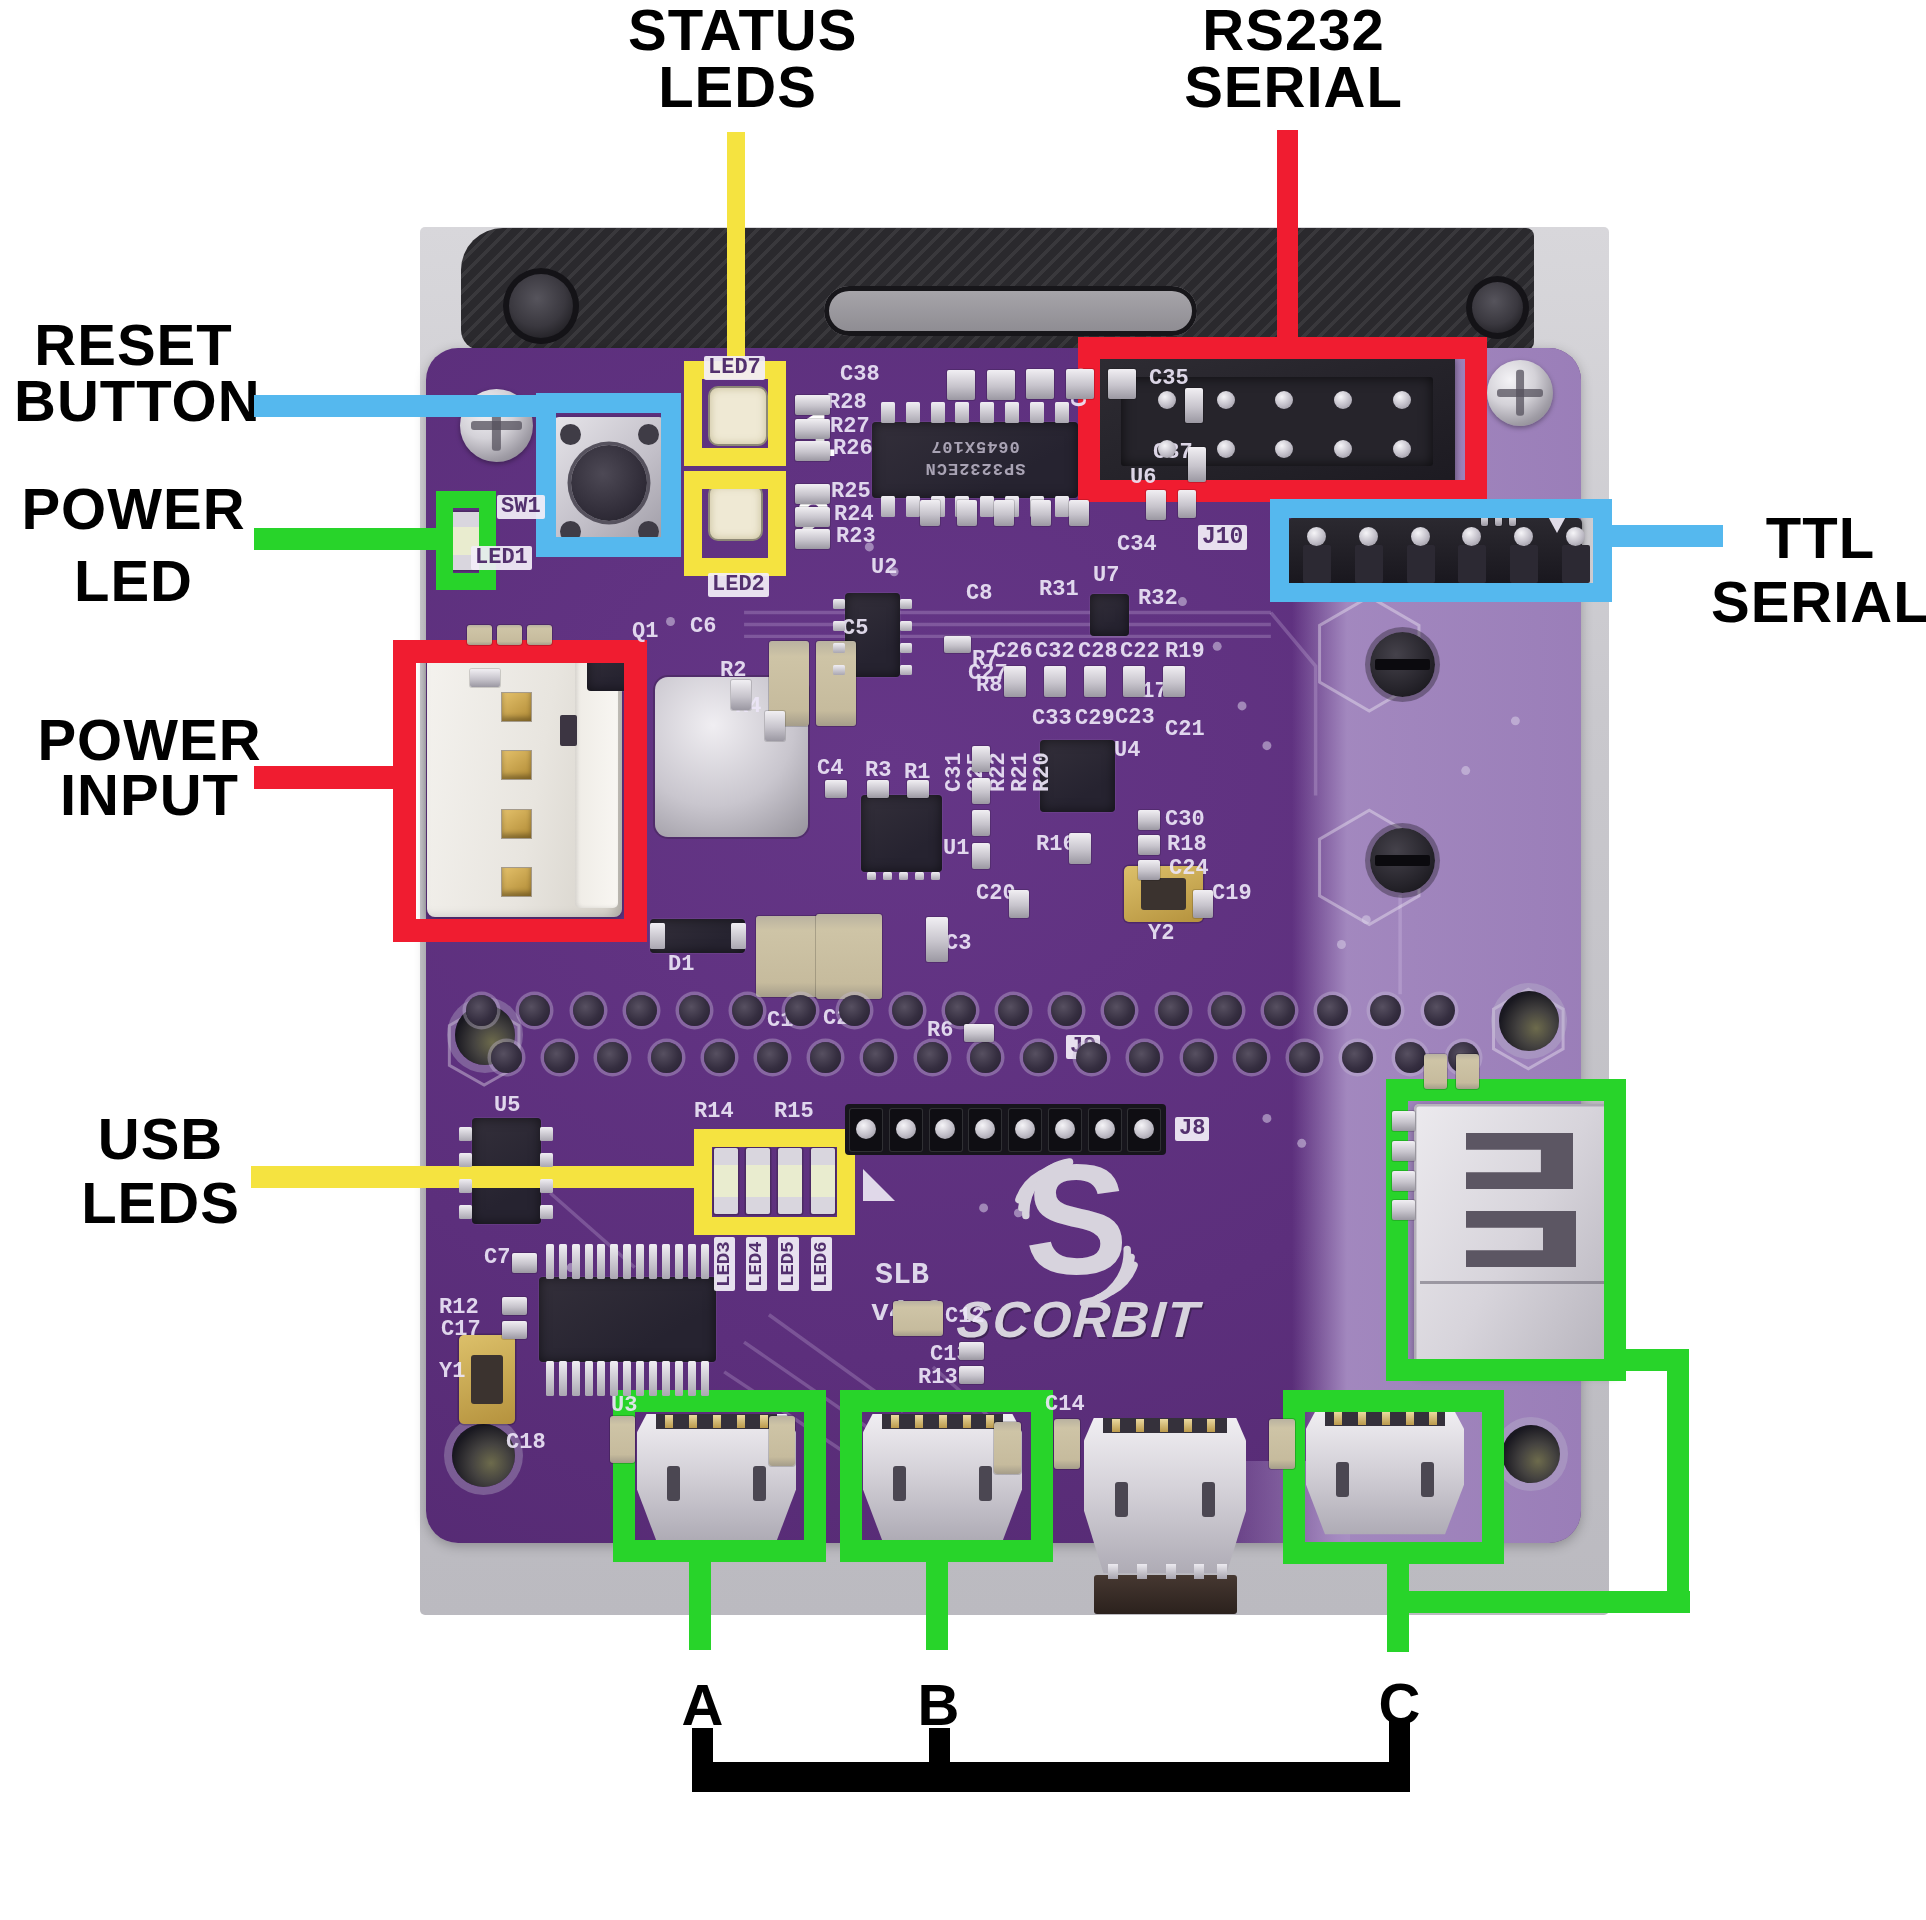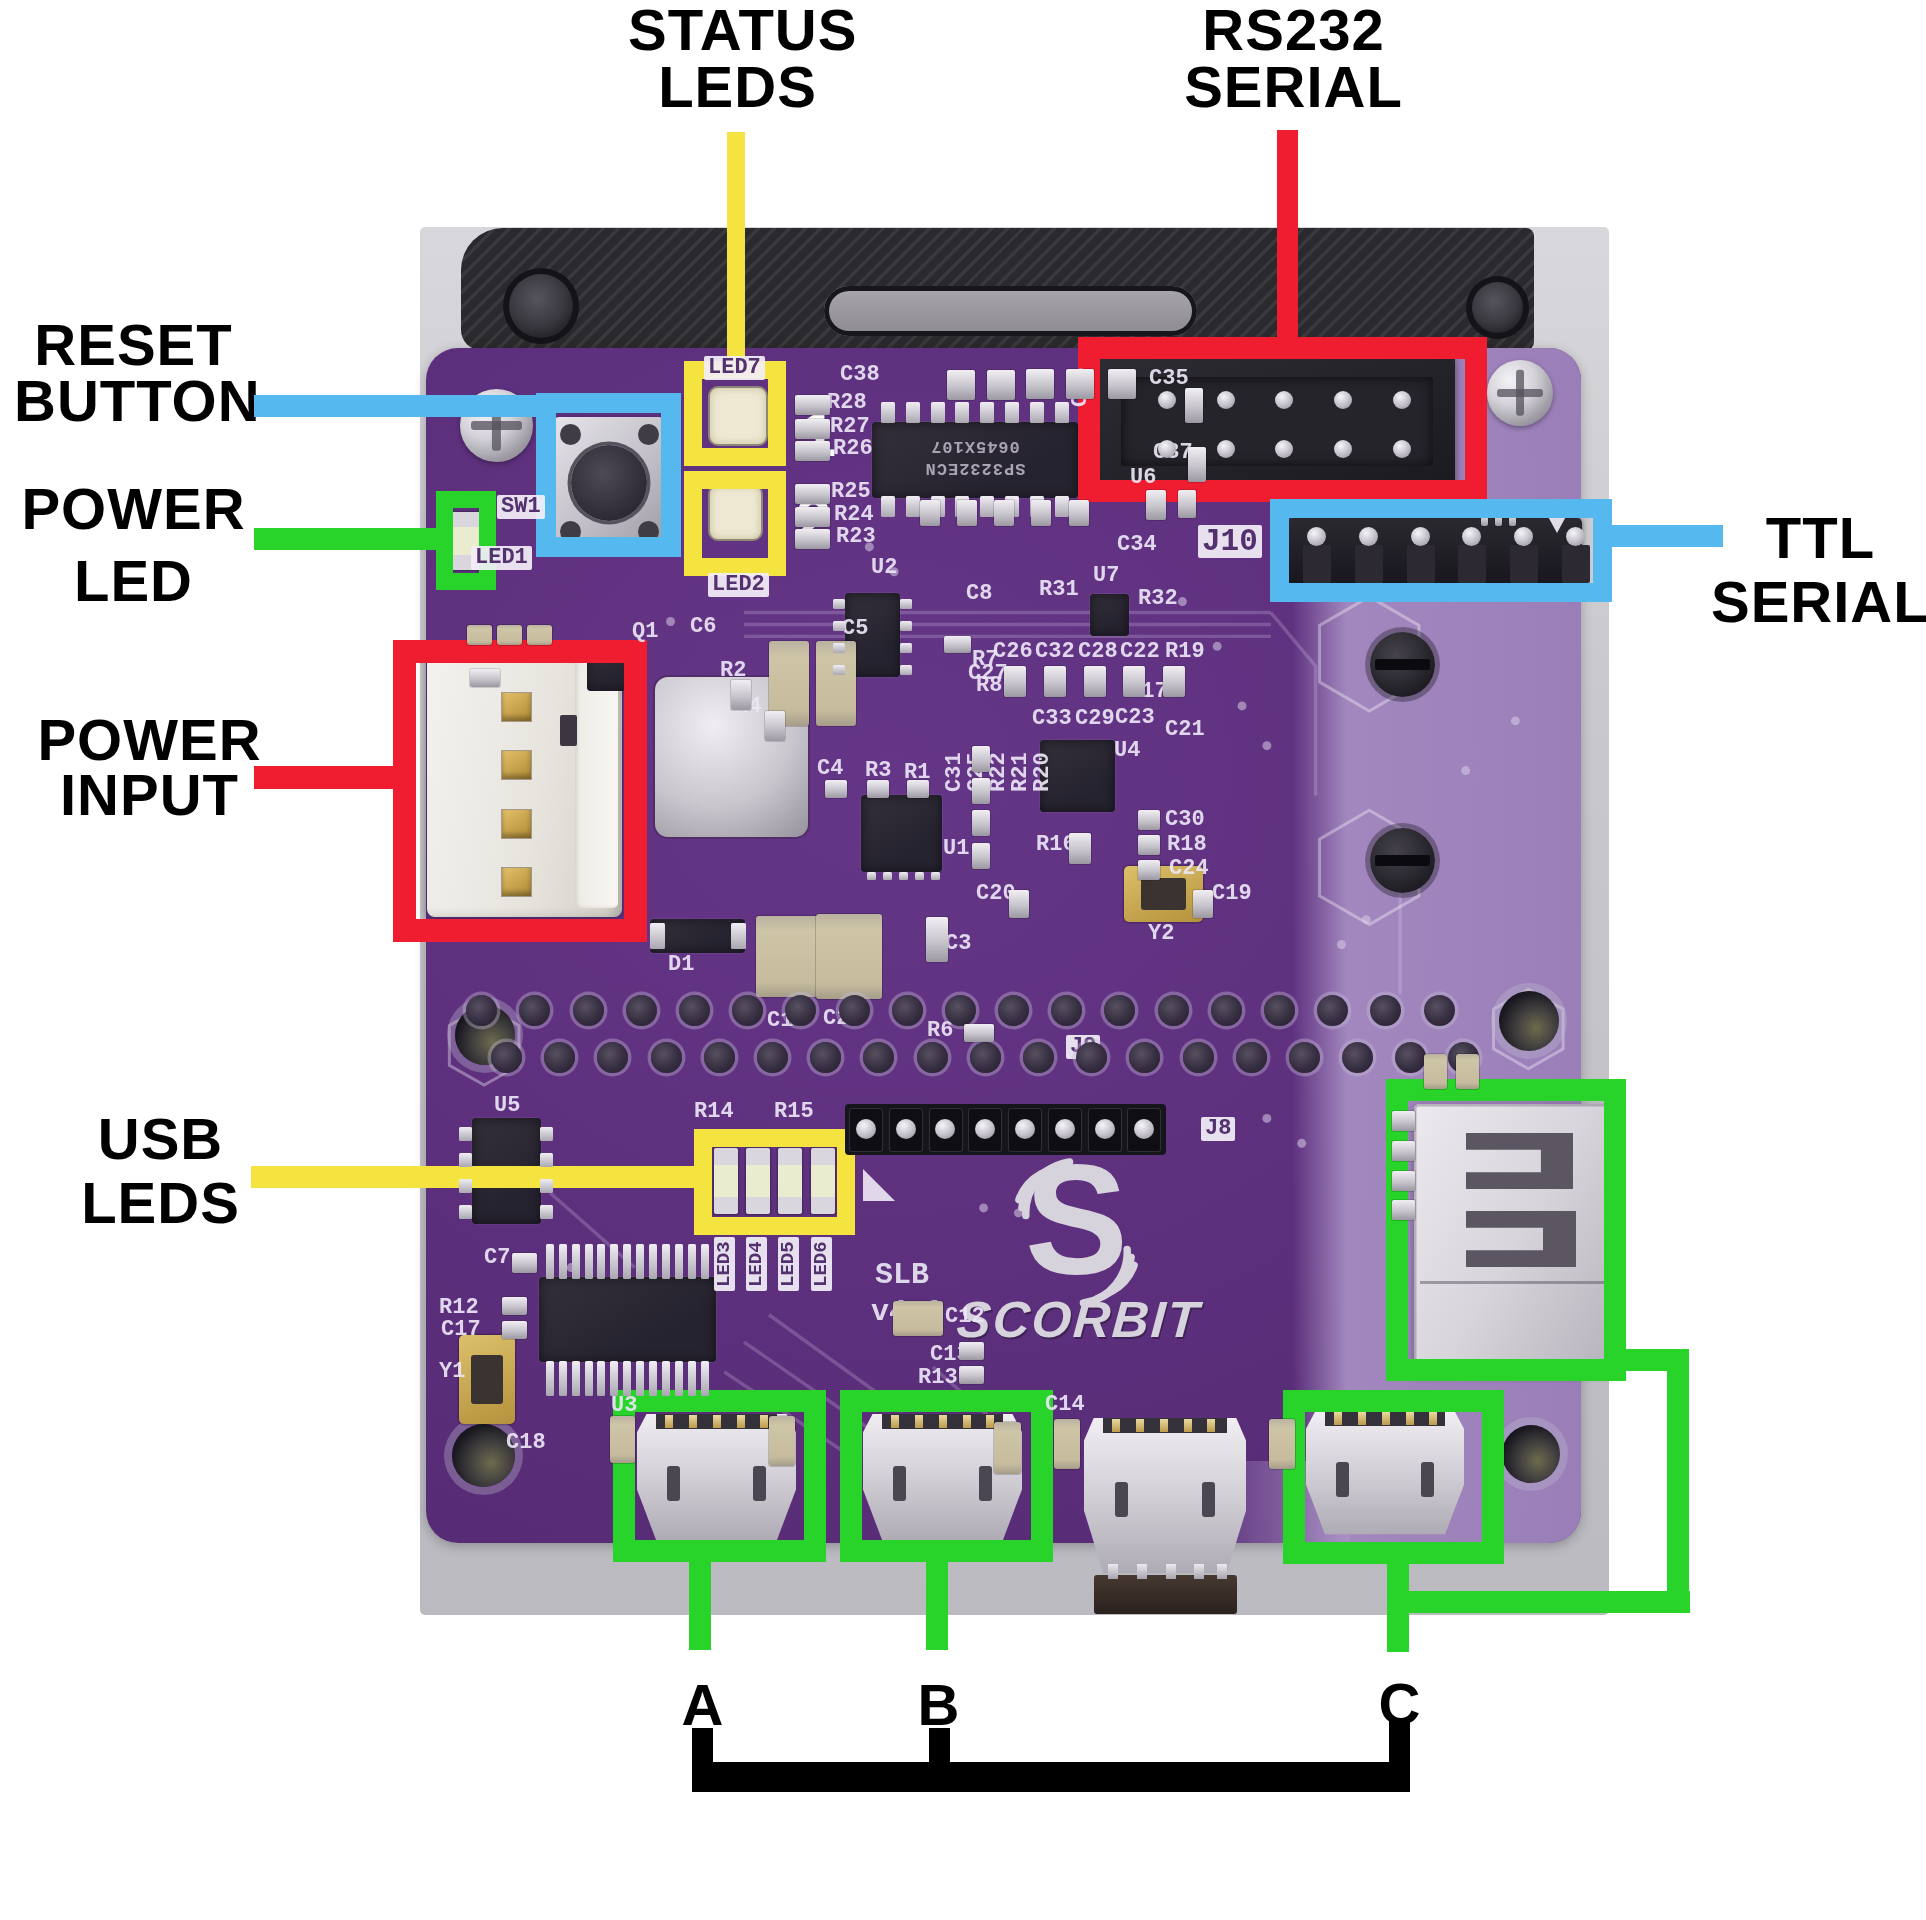--- a/index.html
+++ b/index.html
@@ -418,22 +418,22 @@
     <div class="silk" style="left: 1169px; top: 858px;">C24</div>
     <div class="silk" style="left: 976px; top: 883px;">C20</div>
     <div class="silk" style="left: 1212px; top: 883px;">C19</div>
     <div class="silk" style="left: 1148px; top: 923px;">Y2</div>
     <div class="silk" style="left: 668px; top: 954px;">D1</div>
     <div class="silk" style="left: 767px; top: 1010px;">C1</div>
     <div class="silk" style="left: 823px; top: 1008px;">C2</div>
     <div class="silk" style="left: 945px; top: 933px;">C3</div>
     <div class="silk" style="left: 927px; top: 1020px;">R6</div>
     <div class="silk bxd" style="left: 1066px; top: 1035px;">J9</div>
-    <div class="silk bxd" style="left: 1198px; top: 525px; font-size: 31px;">J10</div>
-    <div class="silk bxd" style="left: 1175px; top: 1117px; margin-left: 26px;">J8</div>
+    <div class="silk bxd" style="left: 1198px; top: 525px; font-size: 23px;">J10</div>
+    <div class="silk bxd" style="left: 1175px; top: 1117px;">J8</div>
     <div class="silk" style="left: 694px; top: 1101px;">R14</div>
     <div class="silk" style="left: 774px; top: 1101px;">R15</div>
     <div class="silk" style="left: 494px; top: 1095px;">U5</div>
     <div class="silk" style="left: 484px; top: 1247px;">C7</div>
     <div class="silk" style="left: 439px; top: 1297px;">R12</div>
     <div class="silk" style="left: 441px; top: 1319px;">C17</div>
     <div class="silk" style="left: 439px; top: 1361px;">Y1</div>
     <div class="silk" style="left: 506px; top: 1432px;">C18</div>
     <div class="silk" style="left: 611px; top: 1395px;">U3</div>
     <div class="silk" style="left: 945px; top: 1306px;">C12</div>

